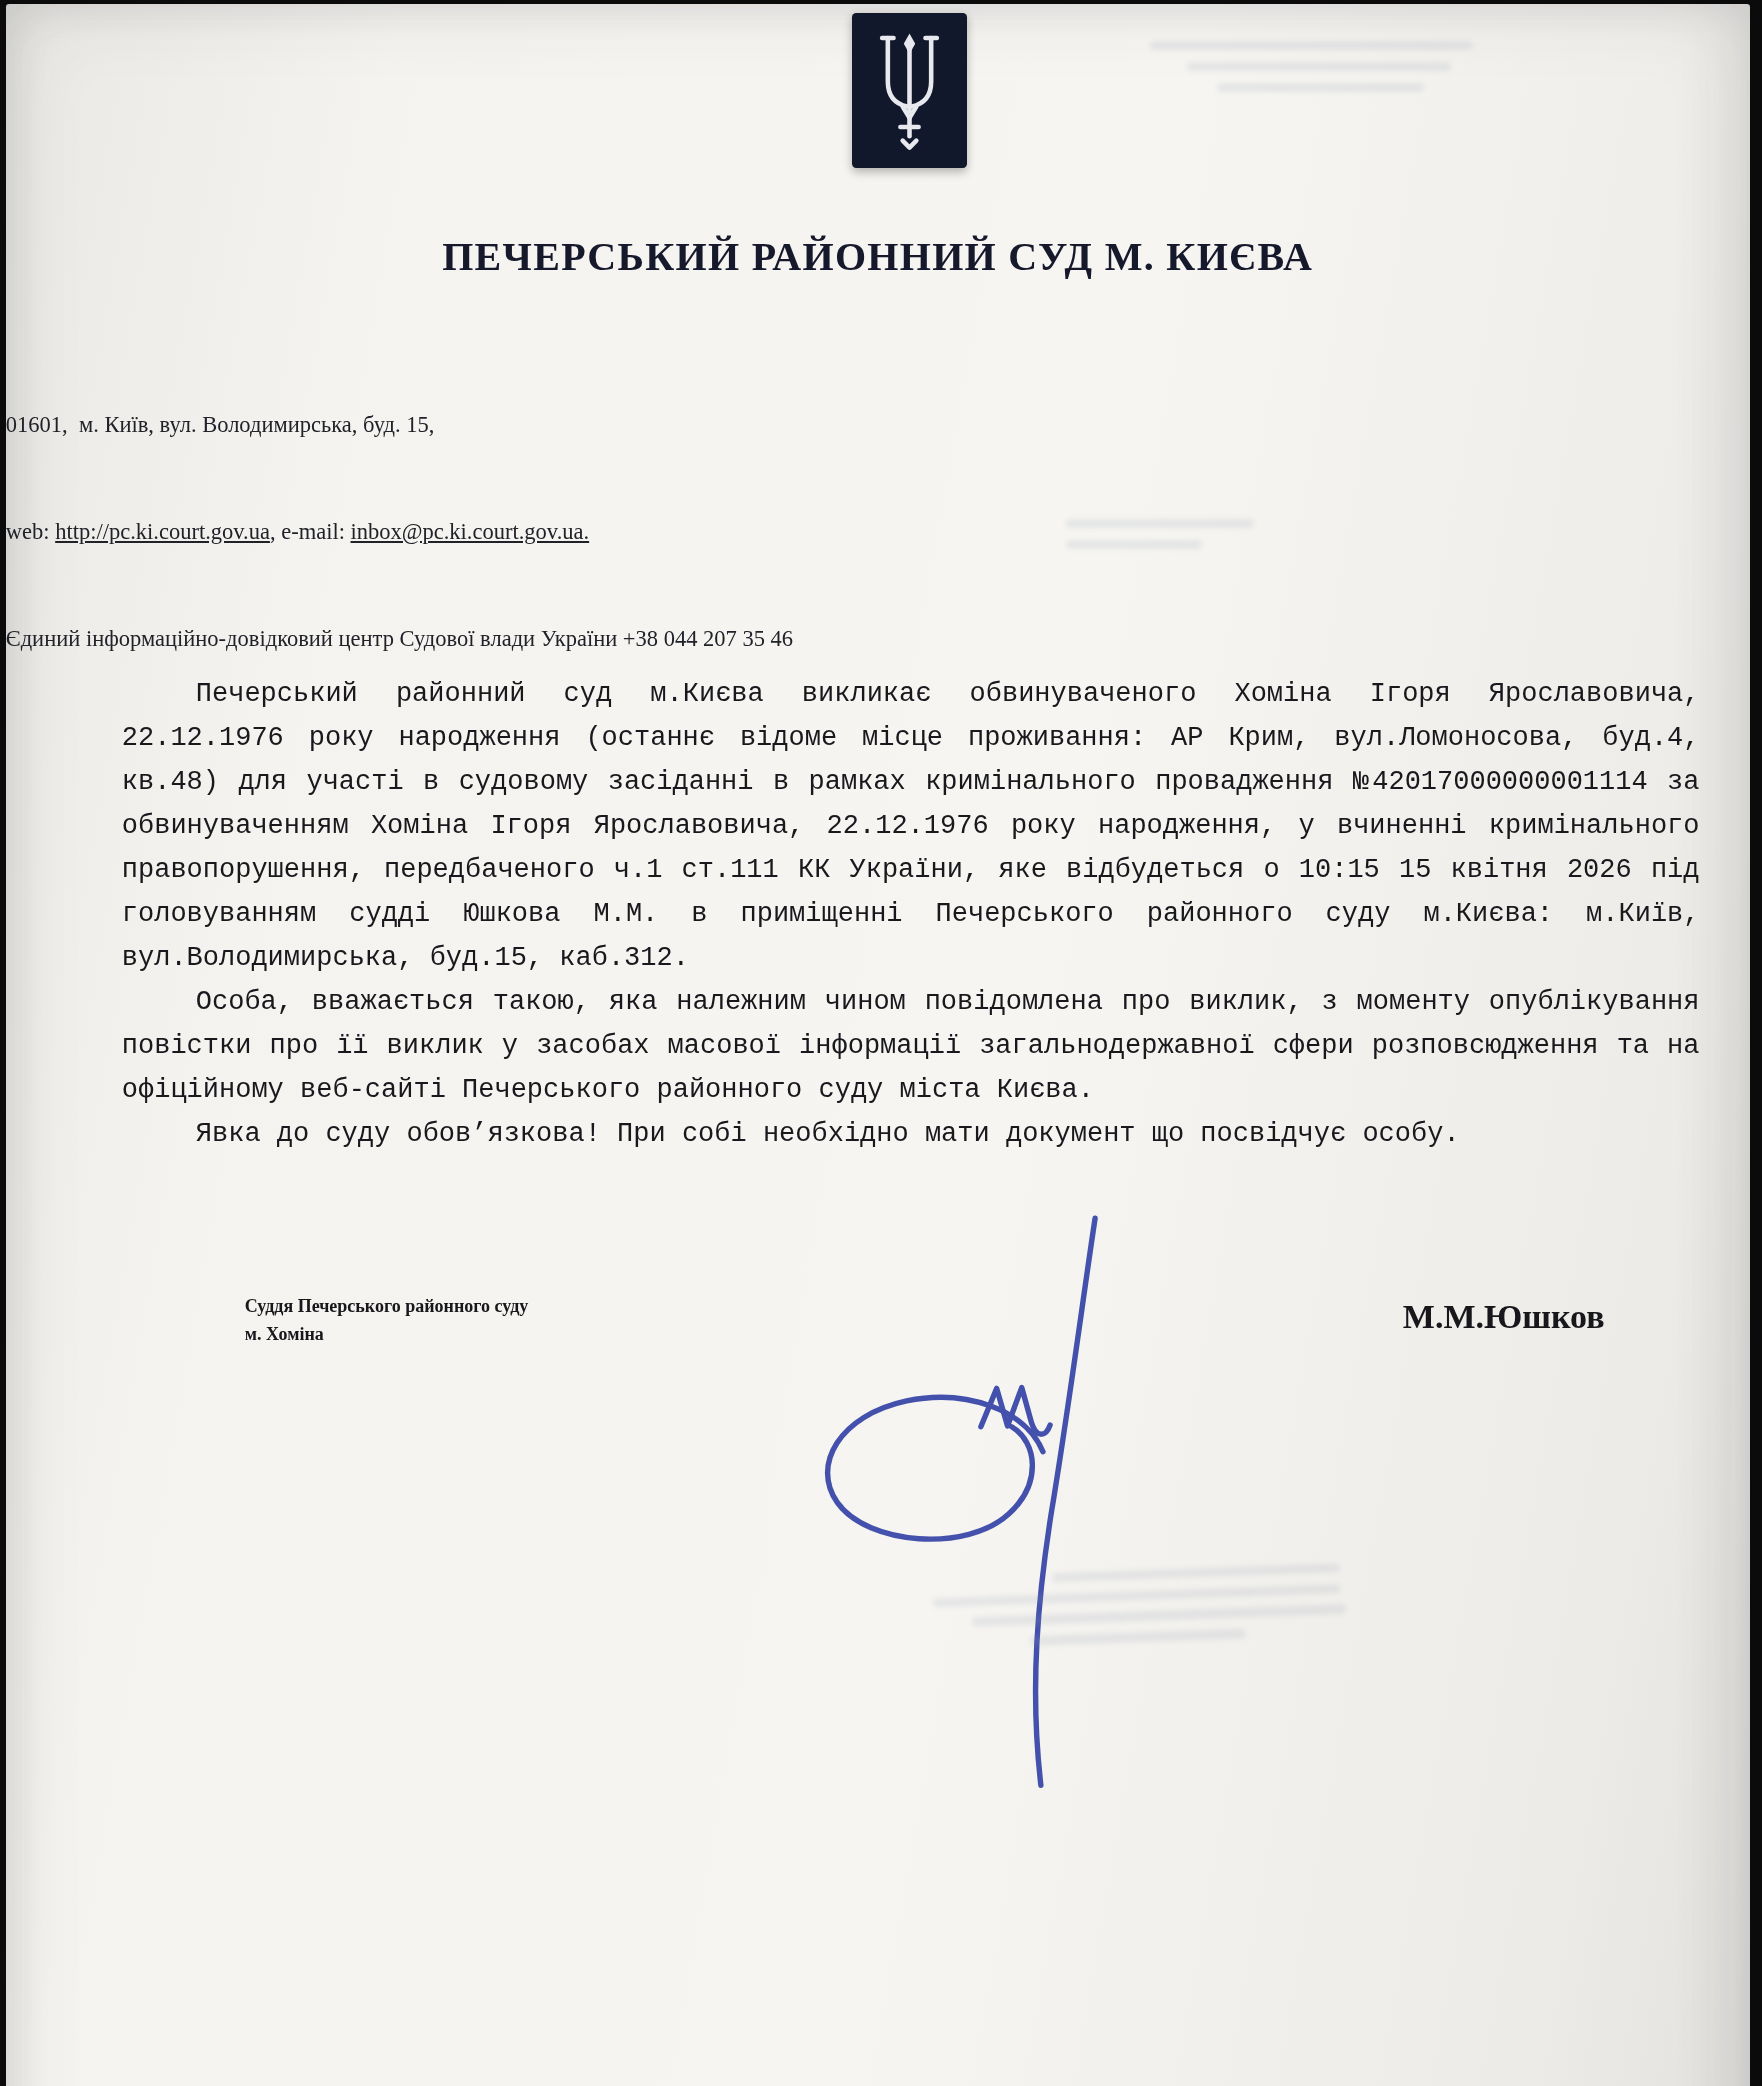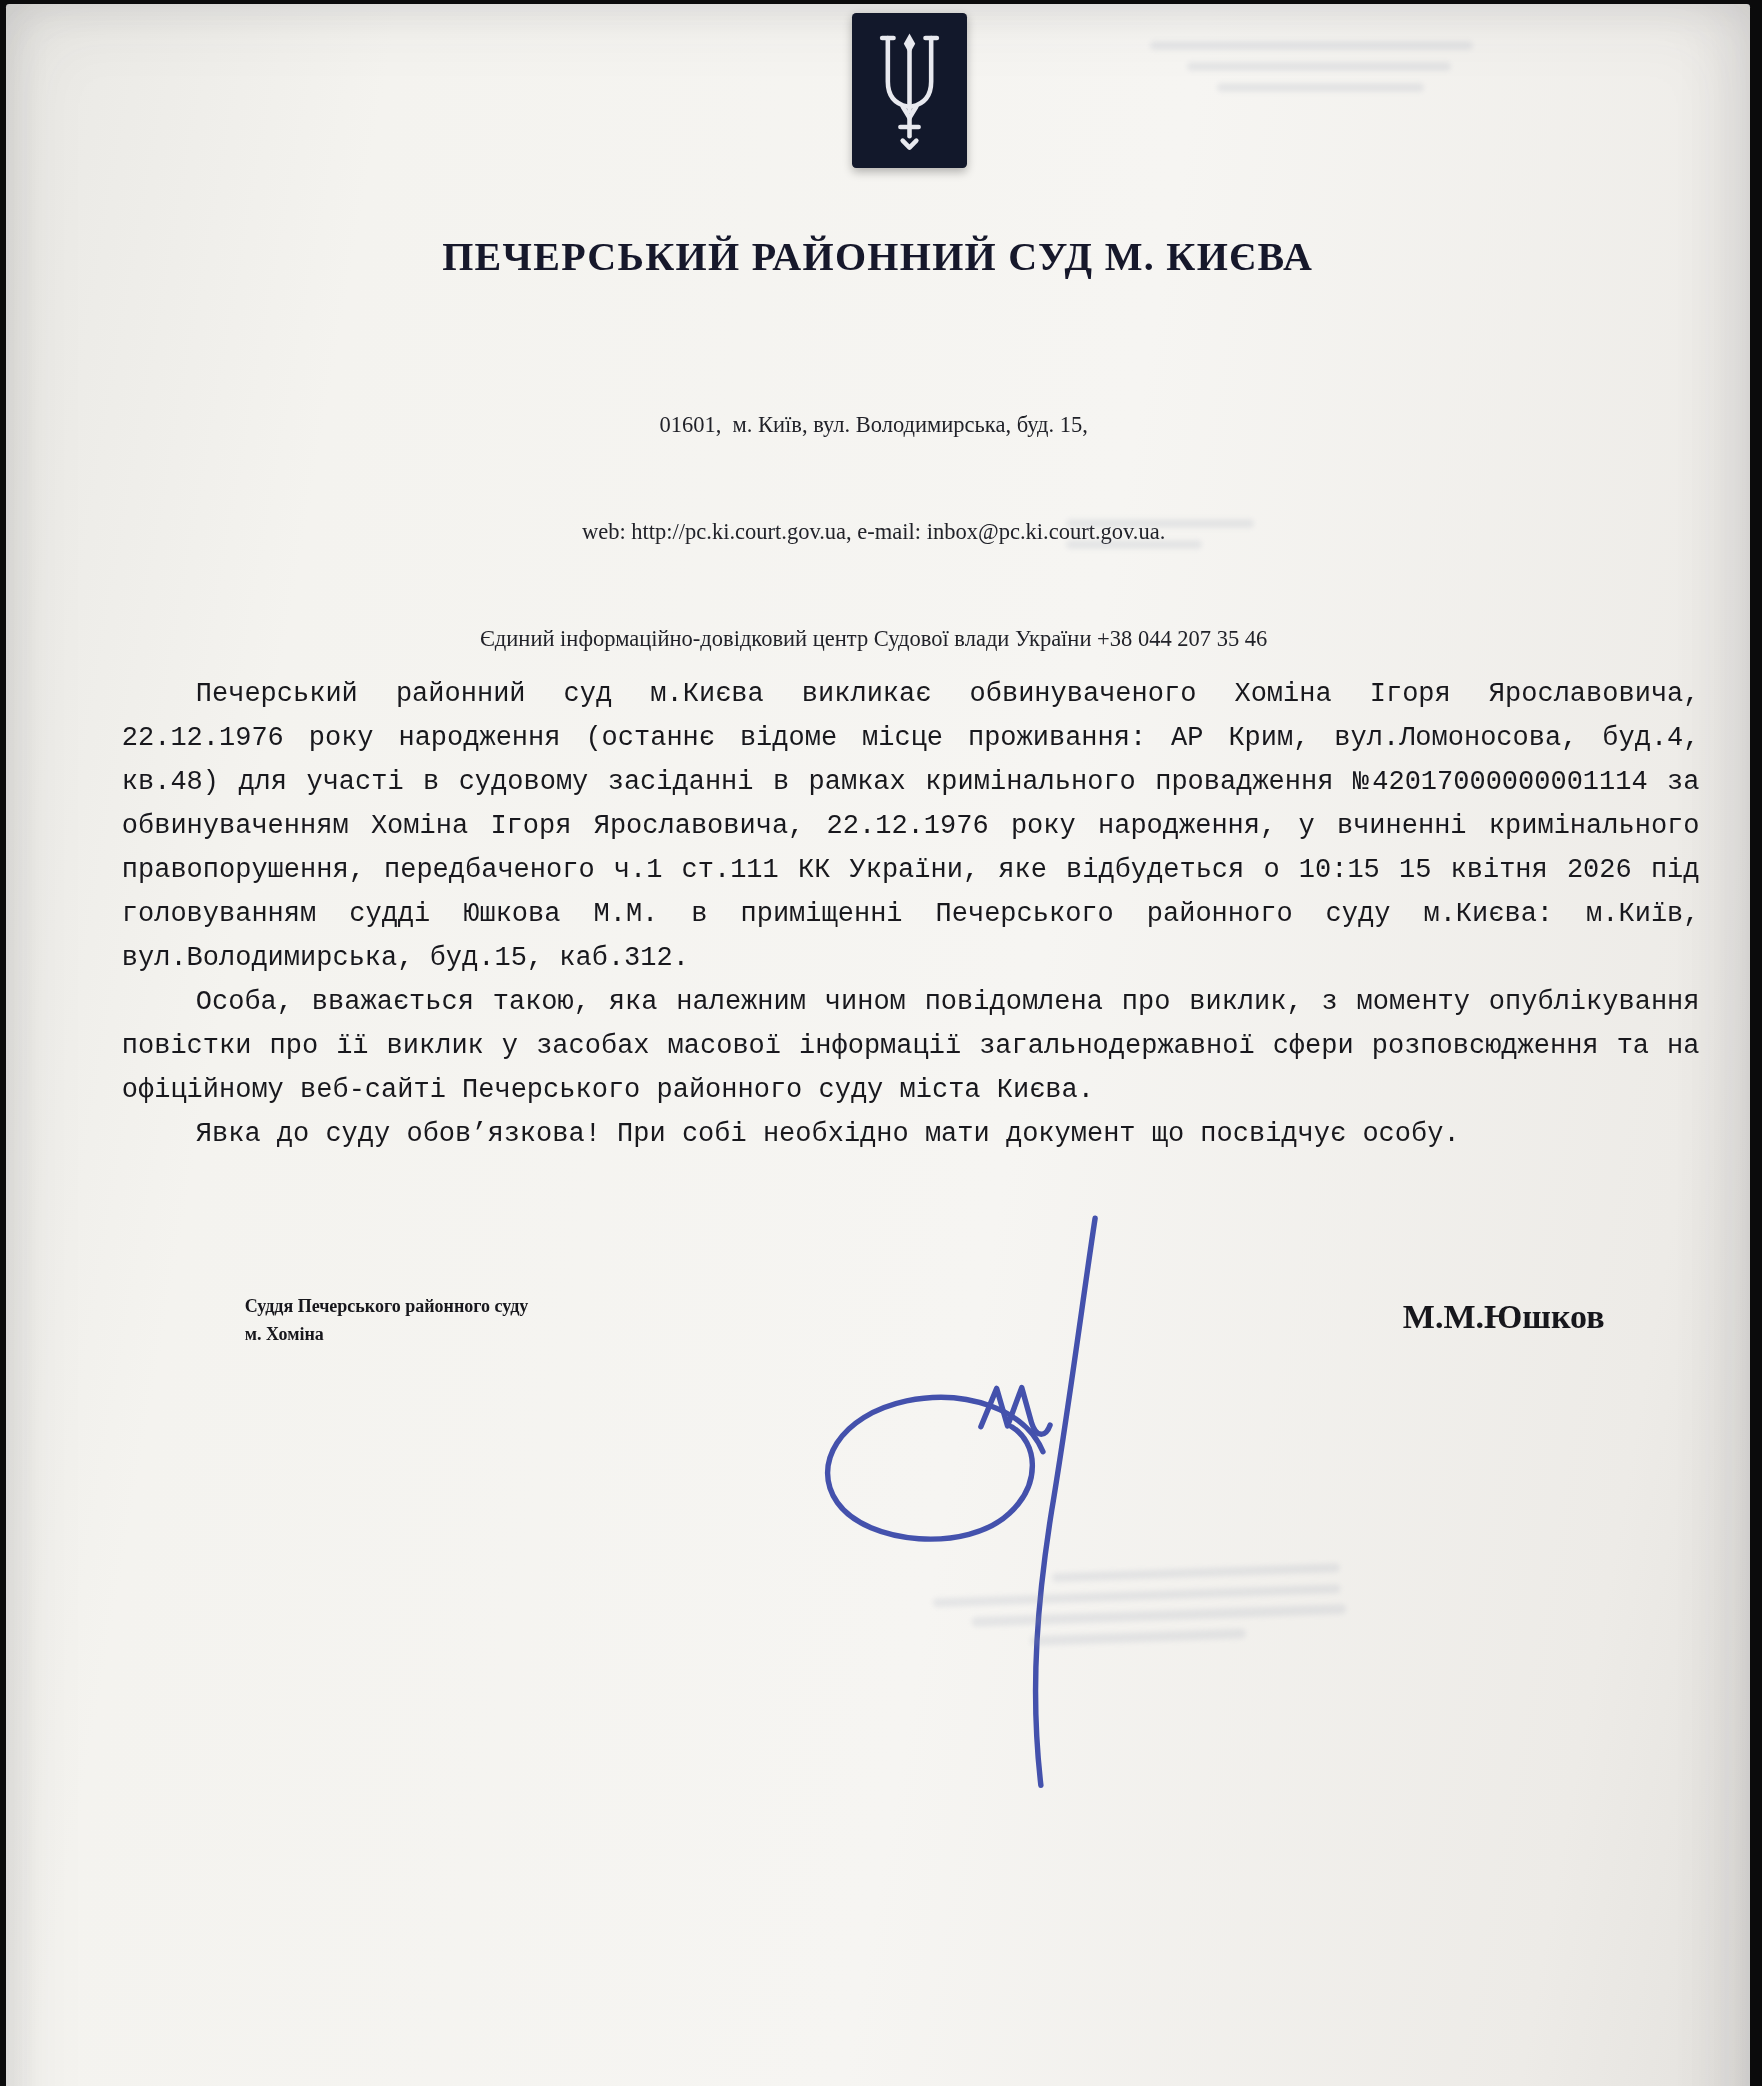--- a/index.html
+++ b/index.html
@@ -22,24 +22,24 @@
     display:flex;align-items:center;justify-content:center;
     box-shadow:0 3.3px 9.2px rgba(0,0,0,.28);
   }
   .court-title{
     position:absolute;top:229px;left:0;right:0;
     text-align:center;font-size:40px;font-weight:bold;
     letter-spacing:1.3px;color:#16182b;
   }
   .address-block{
     position:absolute;top:332px;left:0;right:8px;
-    text-align:center;font-size:22.5px;line-height:1.58;color:#212229;
+    font-size:22.5px;line-height:1.58;color:#212229;
     white-space:pre-wrap;
   }
-  .address-block .u{}
+  .address-block .u{text-decoration:underline;}
   .ref-block{
     position:absolute;left:239px;top:483px;
     font-size:27px;line-height:1.6;color:#1d1d22;
     white-space:pre-wrap;
   }
   .body-text{
     position:absolute;left:116px;right:50px;top:668px;
     font-size:27px;line-height:1.63;color:#18181d;
     text-align:justify;text-align-last:left;
   }

